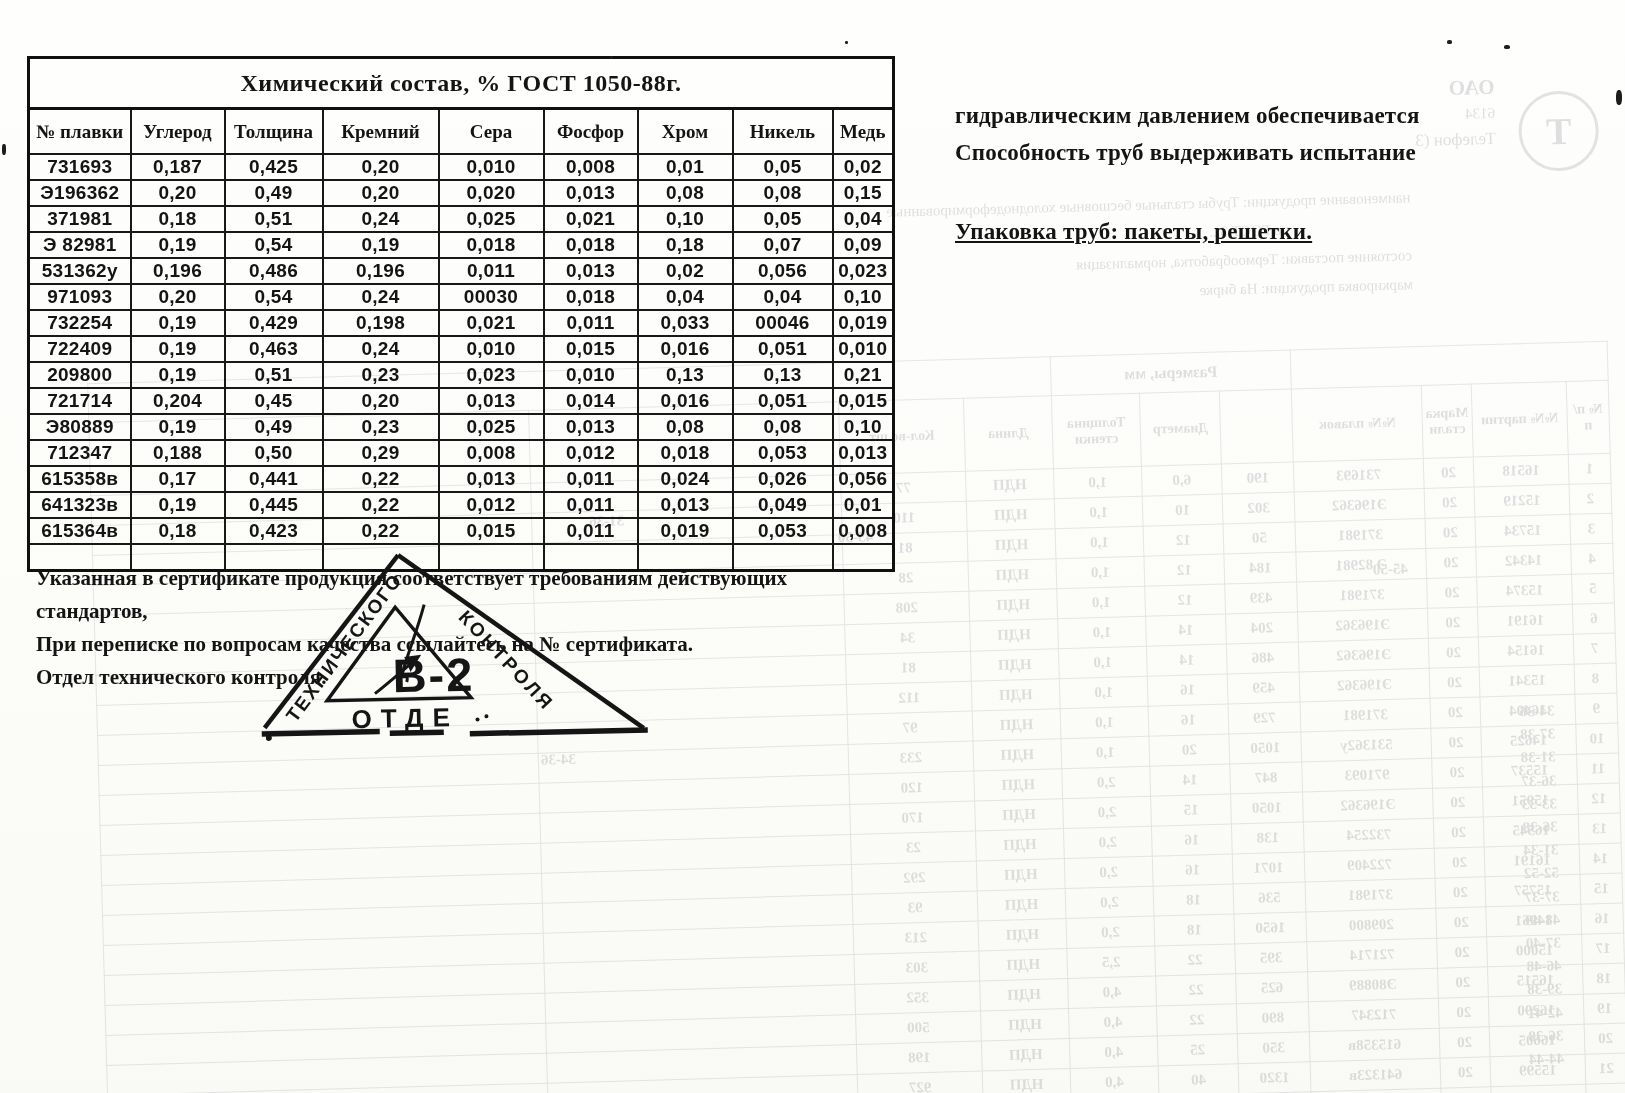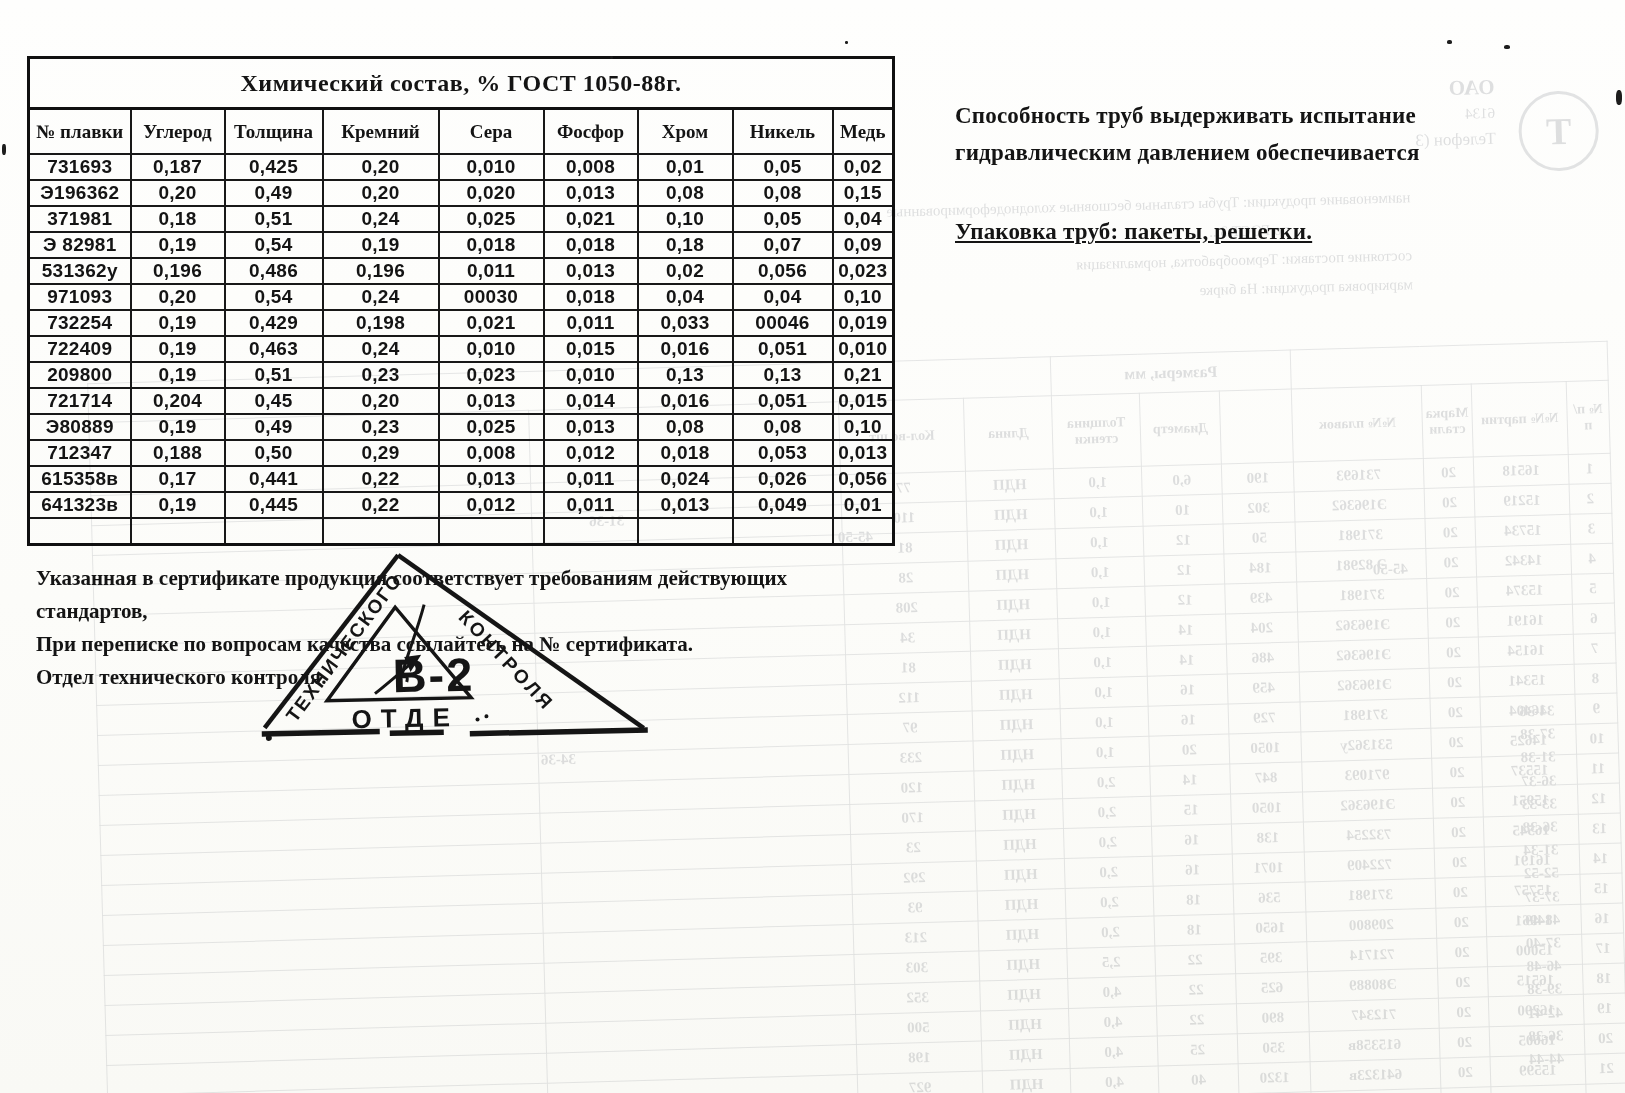--- a/index.html
+++ b/index.html
@@ -606,36 +606,47 @@
             <td>0,19</td>
             <td>0,445</td>
             <td>0,22</td>
             <td>0,012</td>
             <td>0,011</td>
             <td>0,013</td>
             <td>0,049</td>
             <td>0,01</td>
           </tr>
           <tr>
+            <td>615364в</td>
+            <td>0,18</td>
+            <td>0,423</td>
+            <td>0,22</td>
+            <td>0,015</td>
+            <td>0,011</td>
+            <td>0,019</td>
+            <td>0,053</td>
+            <td>0,008</td>
+          </tr>
+          <tr>
             <td></td>
             <td></td>
             <td></td>
             <td></td>
             <td></td>
             <td></td>
             <td></td>
             <td></td>
             <td></td>
           </tr>
         </tbody>
     </table>
 
     <div class="right-para">
+      <div>гидравлическим  давлением обеспечивается</div>
       <div>Способность  труб выдерживать испытание</div>
-      <div>гидравлическим  давлением обеспечивается</div>
       <div class="pack">Упаковка труб: пакеты, решетки.</div>
     </div>
 
     <div class="notes">
       <div>Указанная в сертификате продукция соответствует требованиям действующих стандартов,</div>
       <div>При переписке по вопросам качества ссылайтесь на № сертификата.</div>
       <div>Отдел технического контроля.</div>
     </div>
 
     <svg class="stamp" width="408" height="206" viewBox="0 0 408 206">

